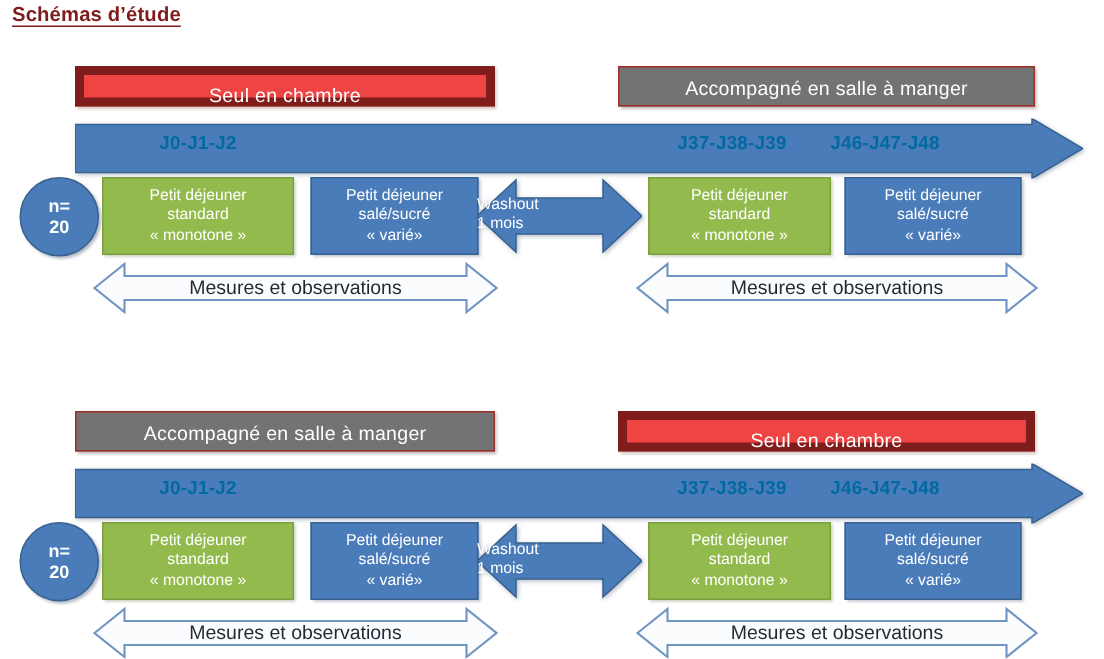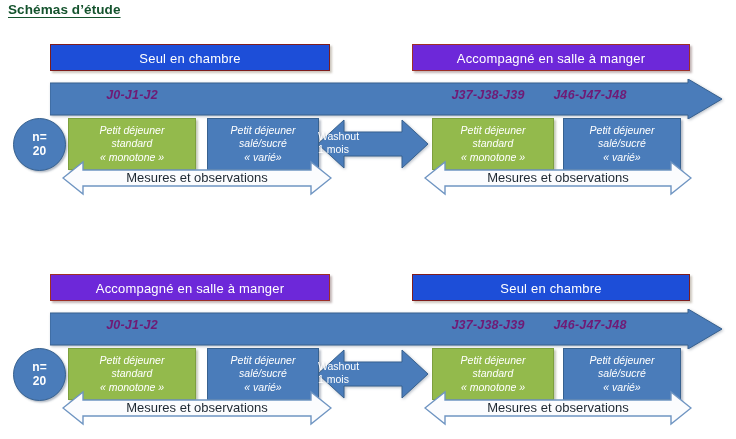--- a/index.html
+++ b/index.html
@@ -17,21 +17,21 @@
   }
   .page { position: relative; width: 736px; height: 439px; }
 
   
   .page-title {
     position: absolute;
     left: 8px;
     top: 2px;
     font-size: 13.5px;
     font-weight: 700;
-    color: #14532d;
+    color: #7f1d1d;
     text-decoration: underline;
     text-underline-offset: 3px;
     letter-spacing: .1px;
     white-space: nowrap;
   }
 
   
   .diagram { position: absolute; left: 0; width: 736px; height: 190px; }
   #diagram-1 { top: 30px; }
   #diagram-2 { top: 260px; }
@@ -43,26 +43,26 @@
     line-height: 27px;
     text-align: center;
     color: #ffffff;
     font-size: 13px;
     font-weight: 400;
     letter-spacing: .2px;
     white-space: nowrap;
     box-sizing: border-box;
   }
   .banner.orange {
-    background: #1d4ed8;
-    border: 1px solid #7f1d1d;
+    background: #ef4444;
+    border: 6px solid #7f1d1d;
     box-shadow: 1.5px 1.5px 2px rgba(90,70,40,.30);
   }
   .banner.red {
-    background: #6d28d9;
+    background: #737373;
     border: 1px solid #9e2f28;
     box-shadow: 1.5px 1.5px 2px rgba(70,30,30,.32);
   }
   .banner-left  { left: 50px;  width: 280px; top: 14px; }
   .banner-right { left: 412px; width: 278px; top: 14px; }
 
   
   .timeline {
     position: absolute;
     left: 50px;
@@ -70,27 +70,26 @@
     width: 672px;
     height: 40px;
     filter: drop-shadow(1.5px 1.5px 1.5px rgba(40,60,90,.35));
   }
   .timeline svg { display: block; }
   .tl-label {
     position: absolute;
     top: 55px;
     height: 20px;
     line-height: 20px;
-    color: #701a75;
+    color: #0369a1;
     font-size: 12.5px;
     font-weight: 600;
     letter-spacing: .2px;
     text-align: center;
     white-space: nowrap;
-    font-style: italic;
   }
   .tl-1 { left: 72px;  width: 120px; }
   .tl-2 { left: 196px; width: 120px; margin-top: 31px; }
   .tl-3 { left: 428px; width: 120px; }
   .tl-4 { left: 530px; width: 120px; }
 
   
   .n-circle {
     position: absolute;
     left: 13px;
@@ -120,21 +119,20 @@
     box-sizing: border-box;
     color: #ffffff;
     font-size: 10.5px;
     font-weight: 400;
     line-height: 1.28;
     display: flex;
     flex-direction: column;
     justify-content: center;
     text-align: center;
     white-space: nowrap;
-    font-style: italic;
   }
   .ibox.green {
     background: #93ba4c;
     border: 1px solid #7d9f3e;
     box-shadow: 1.5px 1.5px 2px rgba(70,90,40,.32);
   }
   .ibox.blue {
     background: #4a7cba;
     border: 1px solid #37618f;
     box-shadow: 1.5px 1.5px 2px rgba(40,60,90,.32);
@@ -164,21 +162,21 @@
     font-size: 10.5px;
     font-weight: 400;
     line-height: 1.25;
     pointer-events: none;
     white-space: nowrap;
   }
 
   
   .measures {
     position: absolute;
-    top: 129px;
+    top: 143px;
     height: 38px;
     text-decoration: underline;
   }
   .measures svg { display: block; }
   .measures-label {
     position: absolute;
     left: 0;
     top: 0;
     width: 100%;
     height: 38px;

